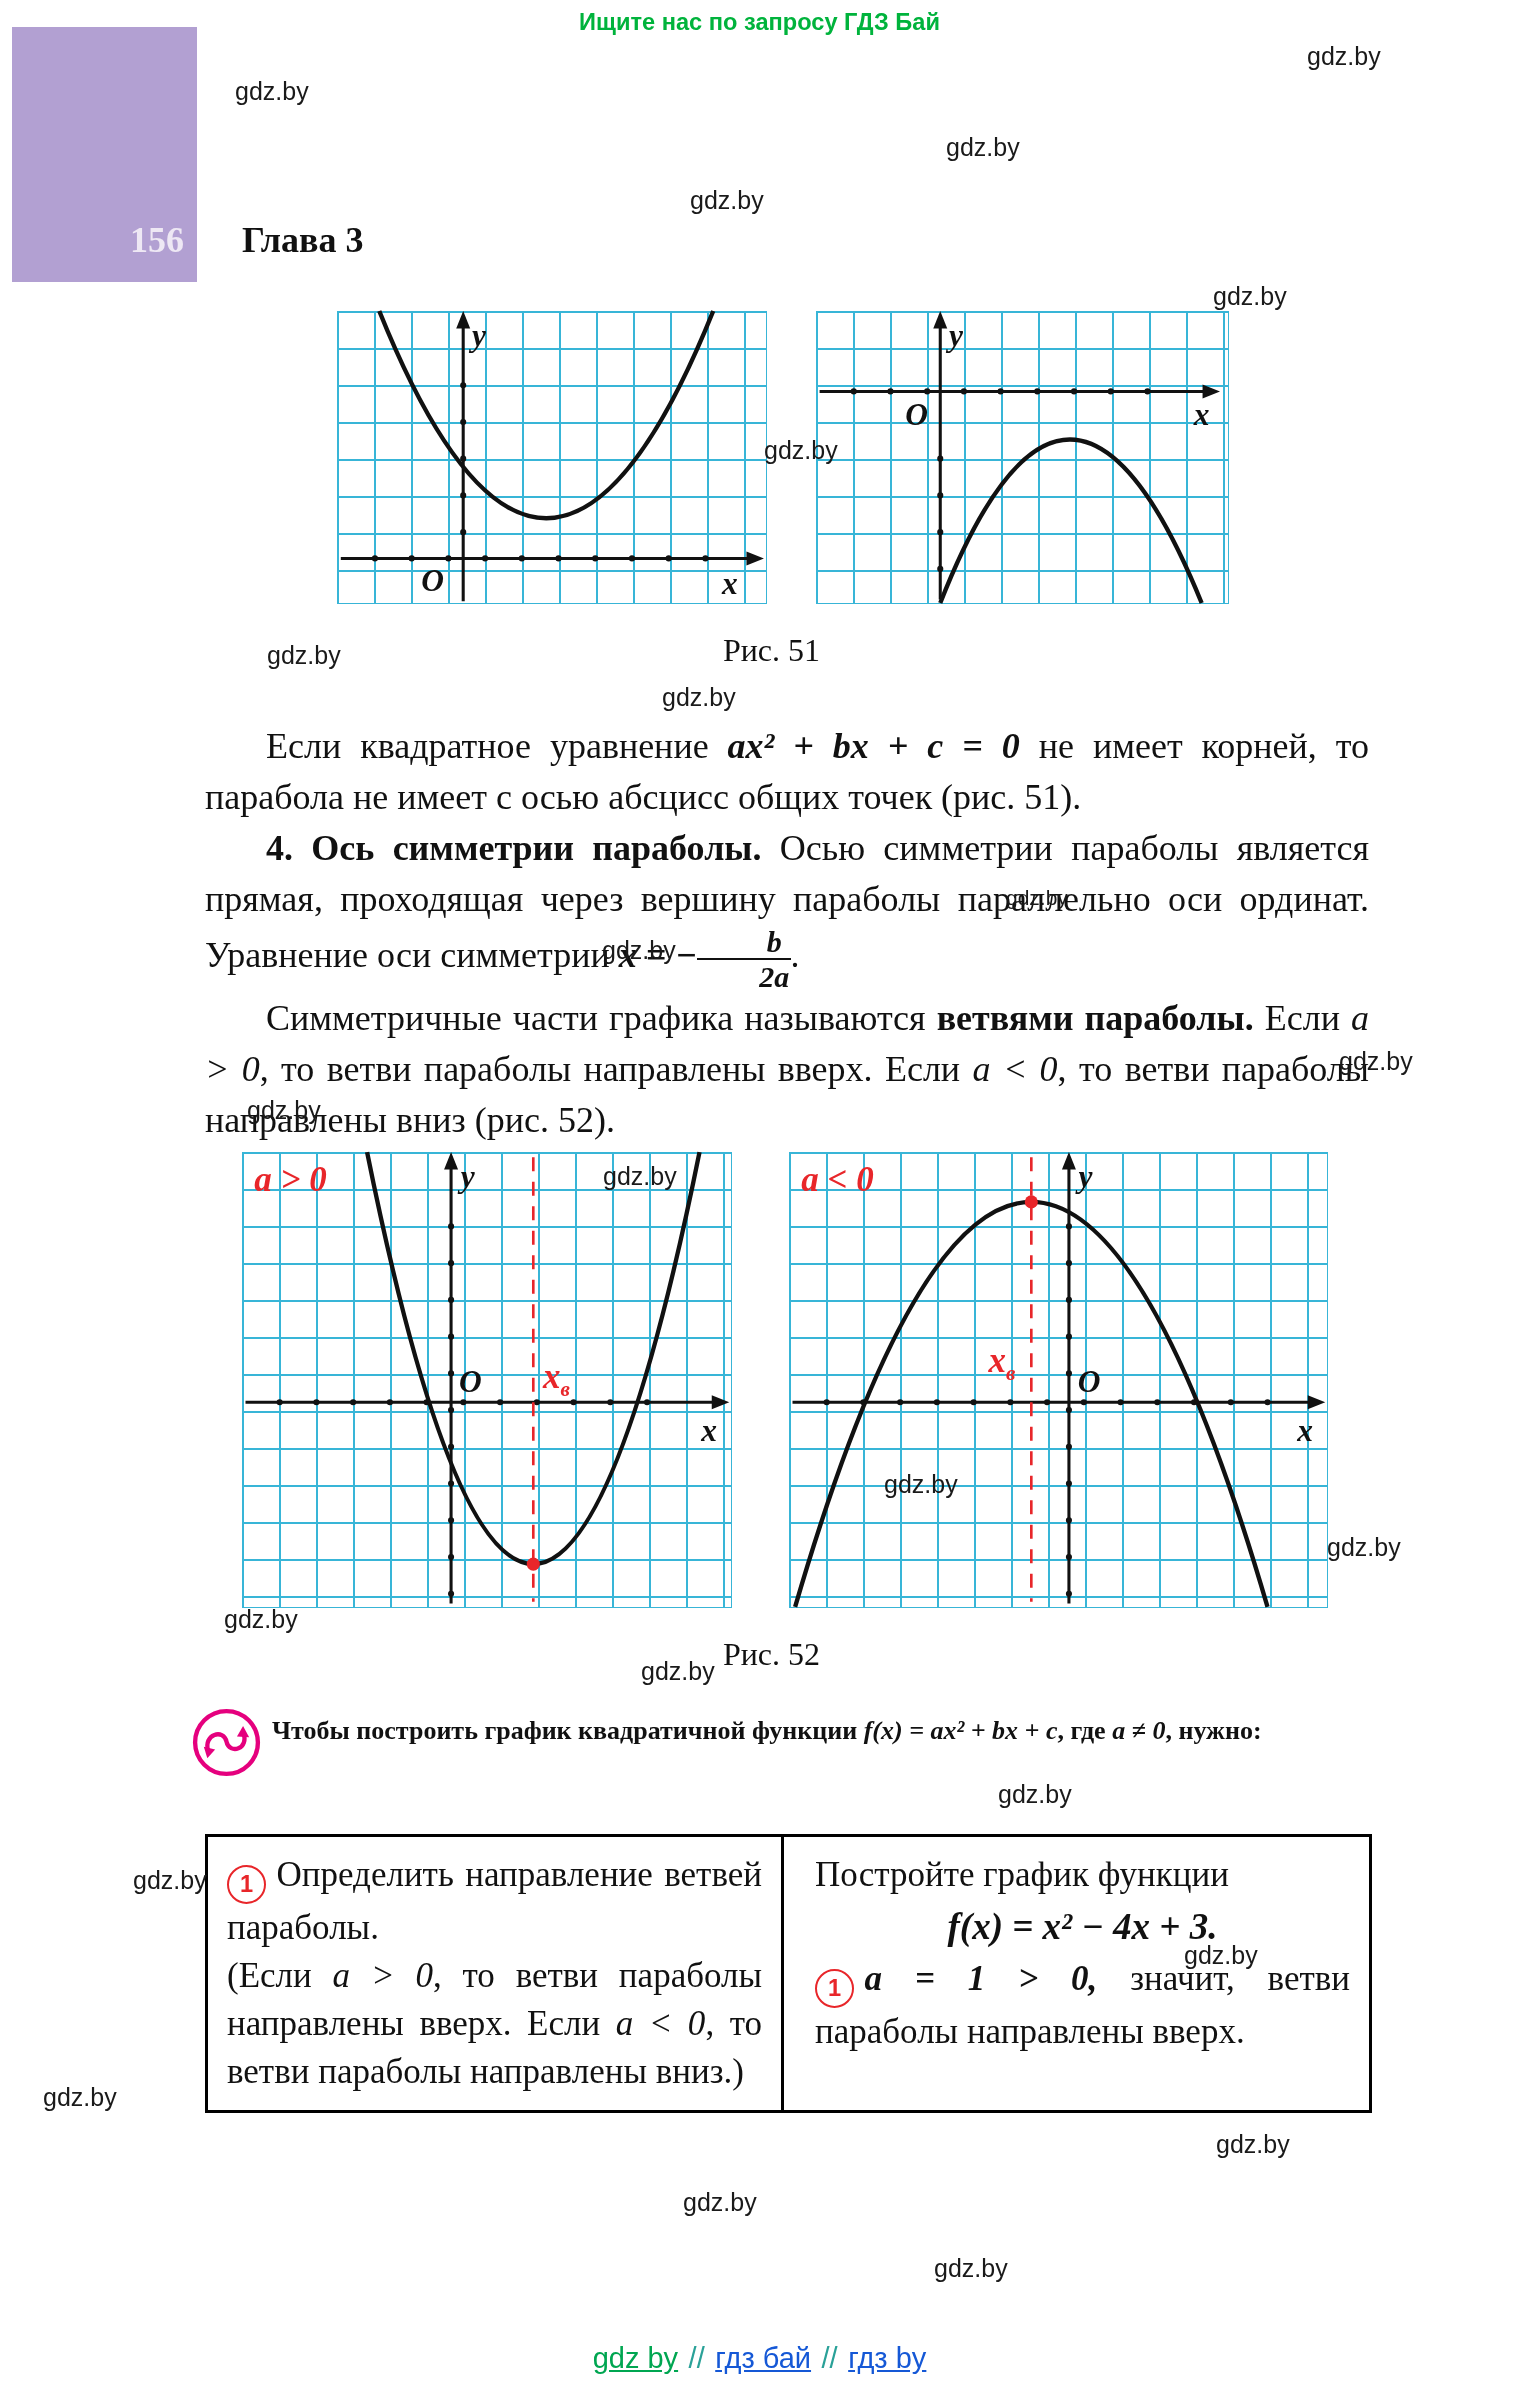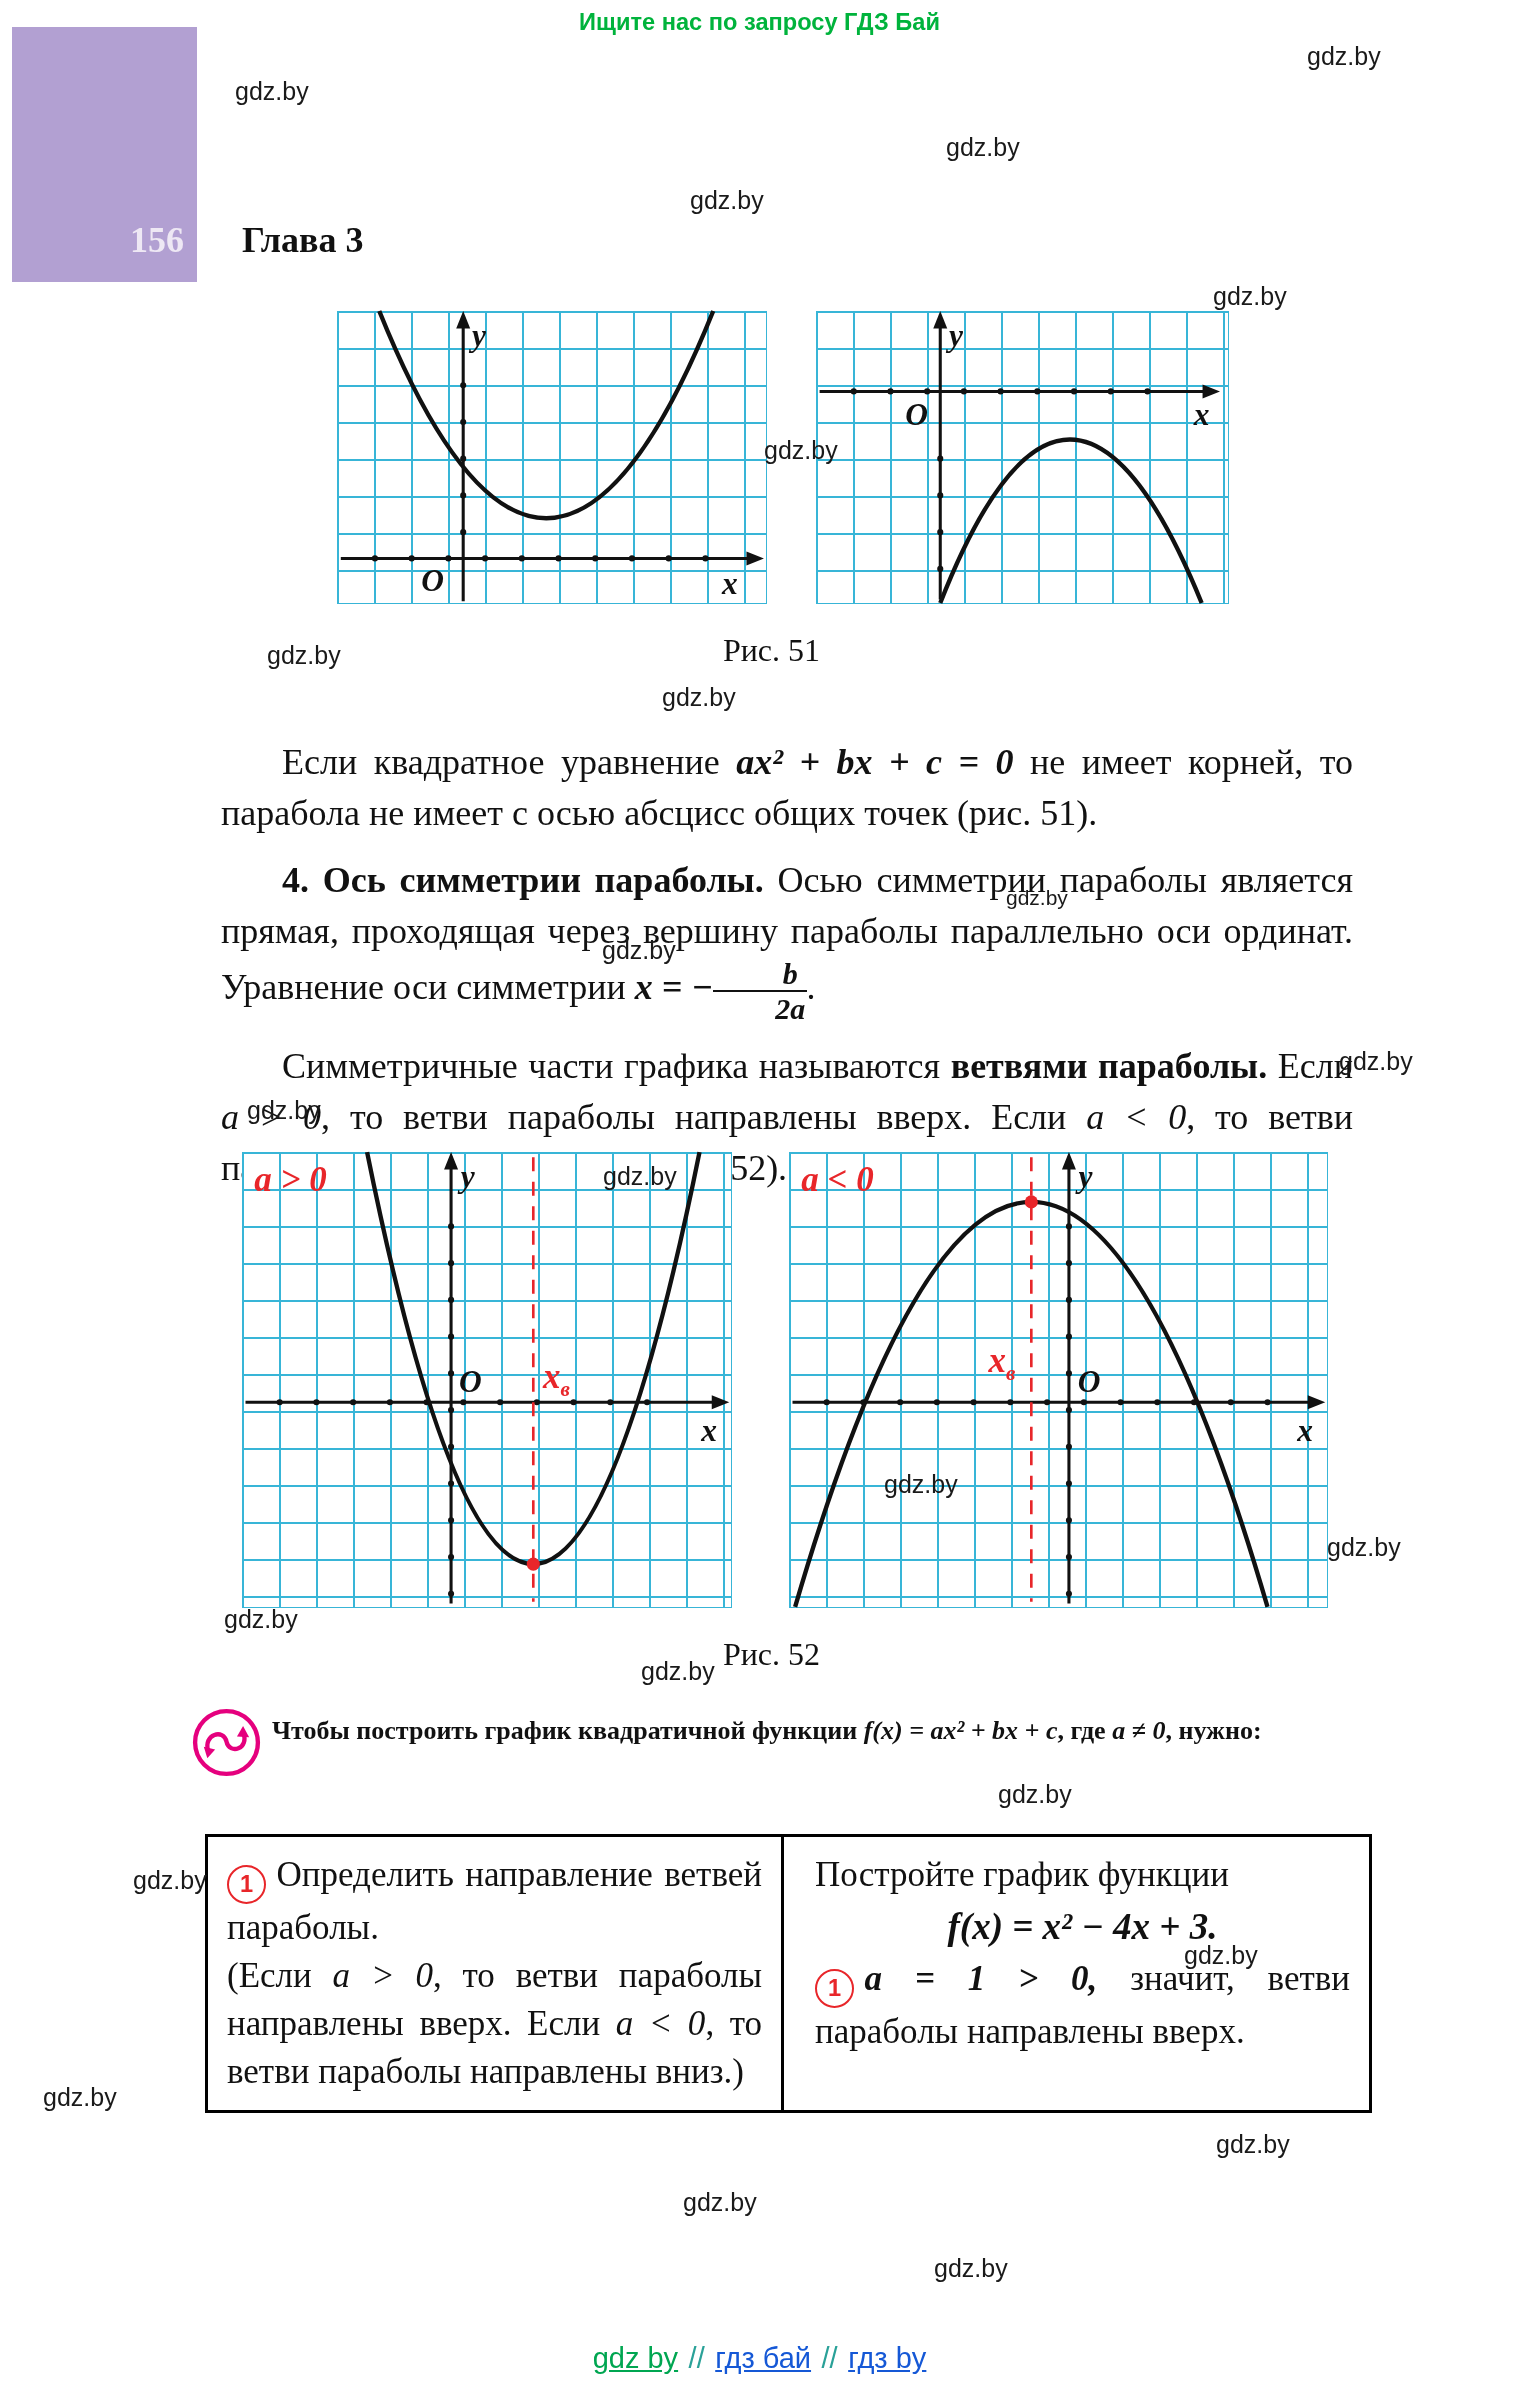--- a/index.html
+++ b/index.html
@@ -30,21 +30,21 @@
            font-size:36px;fill:#111;}
   .redlabel{font-family:"Liberation Serif",serif;font-style:italic;font-weight:bold;
             font-size:40px;fill:#e8262a;}
   .dash{stroke:#e8262a;stroke-width:3;stroke-dasharray:16 12;fill:none;}
   .vdot{fill:#e8262a;}
 
   .caption{position:absolute;left:12px;width:100%;text-align:center;font-size:32px;color:#111;}
 
   .textblock{position:absolute;left:205px;top:721px;width:1164px;font-size:36px;
              line-height:51px;text-align:justify;}
-  .textblock p{margin:16px;text-indent:61px;}
+  .textblock p{margin:0;text-indent:61px;}
   .b{font-weight:bold;}
   .m{font-style:italic;}
   .mb{font-style:italic;font-weight:bold;}
   .frac{display:inline-block;vertical-align:middle;text-align:center;font-style:italic;
         line-height:1.1;font-size:30px;}
   .frac .num{display:block;border-bottom:2.2px solid #111;padding:0 8.8px;}
   .frac .den{display:block;}
 
   .rule-icon{position:absolute;left:189px;top:1705px;width:75px;height:75px;}
   .ruleblock{position:absolute;left:272px;top:1705px;width:1096px;font-size:26px;

